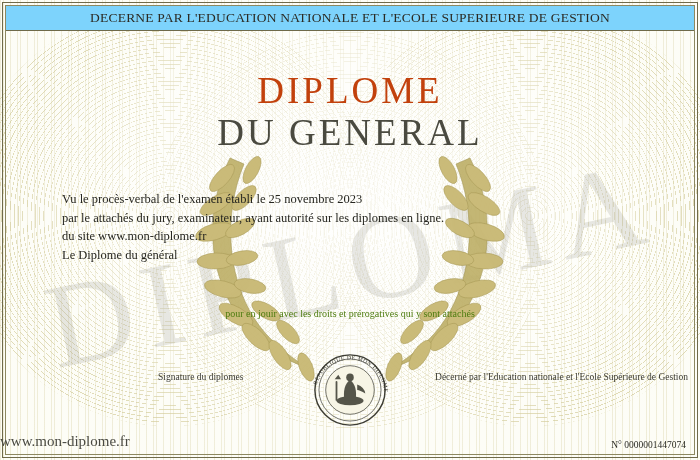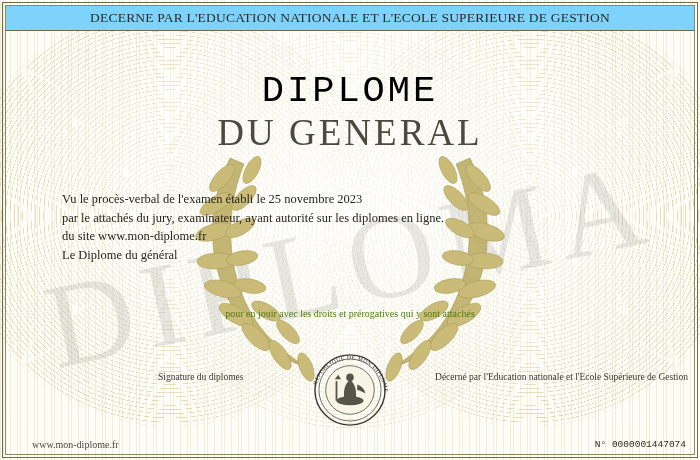--- a/index.html
+++ b/index.html
@@ -123,24 +123,24 @@
   }
 
   
   .title-block {
     position: absolute;
     left: 0; right: 0;
     top: 72px;
     text-align: center;
   }
   .title-main {
-    font-family: Liberation Mono, monospace;
+    font-family: Liberation Serif, serif;
     font-size: 37px;
     letter-spacing: 3px;
-    color: #000000;
+    color: #c2410c;
     line-height: 1.05;
   }
   .title-sub {
     font-family: "Liberation Serif", serif;
     font-size: 37px;
     letter-spacing: 3px;
     color: #4a4a40;
     line-height: 1.2;
   }
 
@@ -191,31 +191,31 @@
     left: 50%;
     top: 345px;
     transform: translateX(-50%);
     width: 90px;
     height: 90px;
   }
 
   
   .footer-left {
     position: absolute;
-    left: 32px;
+    left: 0;
     bottom: 10px;
     font-family: "Liberation Serif", serif;
-    font-size: 10px;
+    font-size: 15px;
     color: #4a4a42;
   }
   .footer-right {
     position: absolute;
     right: 14px;
     bottom: 10px;
-    font-family: Liberation Mono, monospace;
+    font-family: Liberation Serif, serif;
     font-size: 9.5px;
     color: #2b2b24;
   }
 </style>
 </head>
 <body>
 
 <div id="diploma">
 
   <div class="bg-layer">

